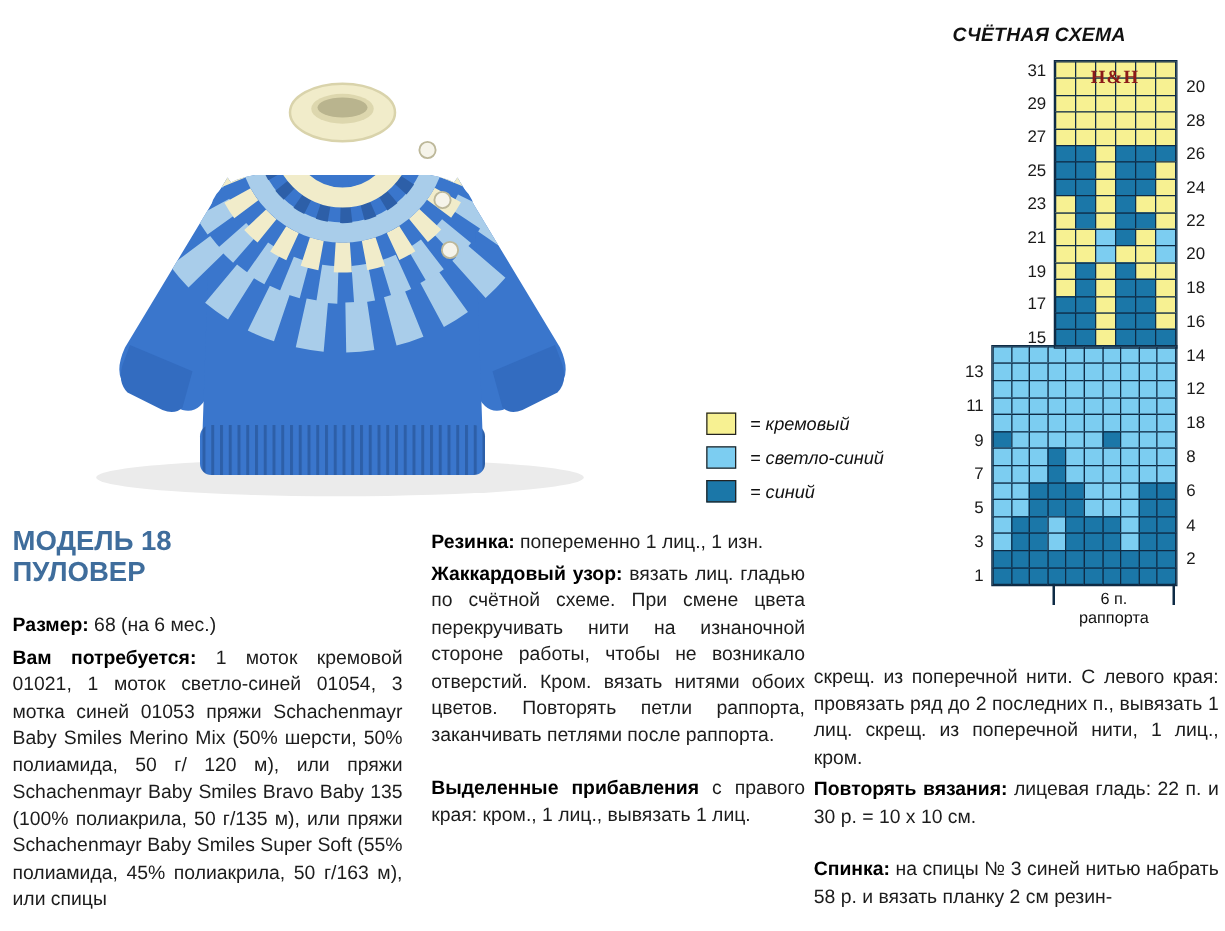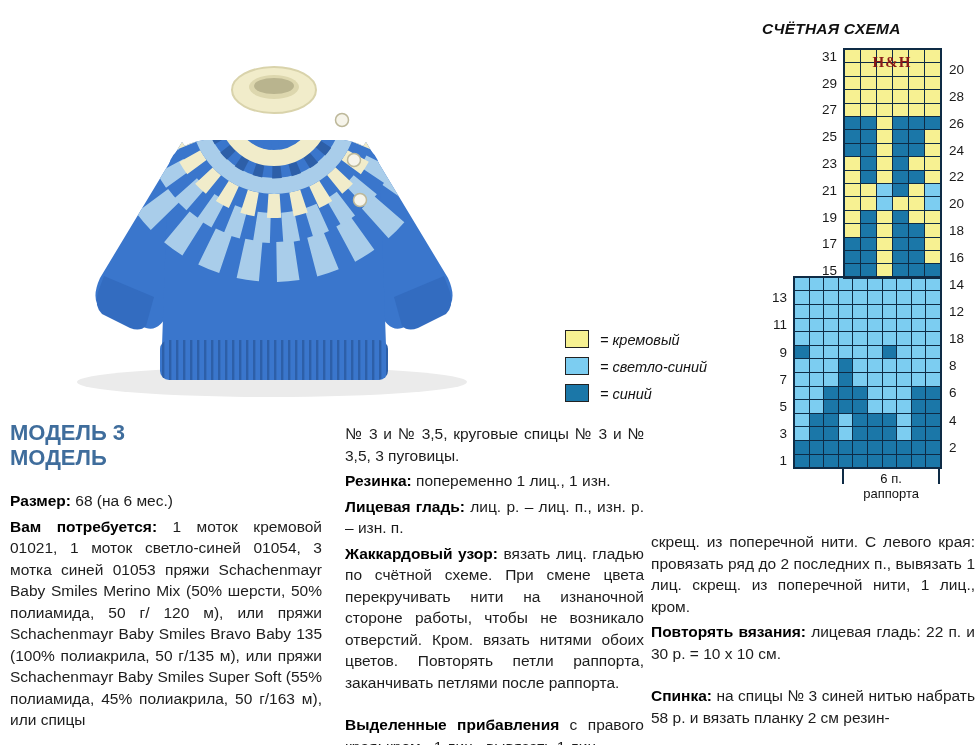--- a/index.html
+++ b/index.html
@@ -375,33 +375,31 @@
         <span class="legend-label">= светло-синий</span>
       </div>
       <div class="legend-item" style="top: 106px;">
         <div class="swatch" style="background: rgb(27, 119, 168);"></div>
         <span class="legend-label">= синий</span>
       </div>
     </div>
 
   <div class="col" id="col1" style="left:10px;top:420px;width:312px;">
     <h1 id="article-title">
-      <span>МОДЕЛЬ 3</span><br>
-      <span>МОДЕЛЬ</span>
+      <span>МОДЕЛЬ 18</span><br>
+      <span>ПУЛОВЕР</span>
     </h1>
     <div class="paras">
         <p><b>Размер:</b> 68 (на 6 мес.)</p>
         <p><b>Вам потребуется:</b> 1 моток кремовой 01021, 1 моток светло-синей 01054, 3 мотка синей 01053 пряжи Schachenmayr Baby Smiles Merino Mix (50% шерсти, 50% полиамида, 50 г/ 120 м), или пряжи Schachenmayr Baby Smiles Bravo Baby 135 (100% полиакрила, 50 г/135 м), или пряжи Schachenmayr Baby Smiles Super Soft (55% полиамида, 45% полиакрила, 50 г/163 м), или спицы</p>
       </div>
   </div>
   <div class="col" id="col2" style="left:345px;top:423px;width:299px;">
     <div class="paras">
-        <p>№ 3 и № 3,5, круговые спицы № 3 и № 3,5, 3 пуговицы.</p>
         <p><b>Резинка:</b> попеременно 1 лиц., 1 изн.</p>
-        <p><b>Лицевая гладь:</b> лиц. р. – лиц. п., изн. р. – изн. п.</p>
         <p><b>Жаккардовый узор:</b> вязать лиц. гладью по счётной схеме. При смене цвета перекручивать нити на изнаночной стороне работы, чтобы не возникало отверстий. Кром. вязать нитями обоих цветов. Повторять петли раппорта, заканчивать петлями после раппорта.</p>
         <p class="gap"><b>Выделенные прибавления</b> с правого края: кром., 1 лиц., вывязать 1 лиц.</p>
       </div>
   </div>
   <div class="col" id="col3" style="left:651px;top:531px;width:324px;">
     <div class="paras">
         <p>скрещ. из поперечной нити. С левого края: провязать ряд до 2 последних п., вывязать 1 лиц. скрещ. из поперечной нити, 1 лиц., кром.</p>
         <p><b>Повторять вязания:</b> лицевая гладь: 22 п. и 30 р. = 10 х 10 см.</p>
         <p class="gap"><b>Спинка:</b> на спицы № 3 синей нитью набрать 58 р. и вязать планку 2 см резин-</p>
       </div>

